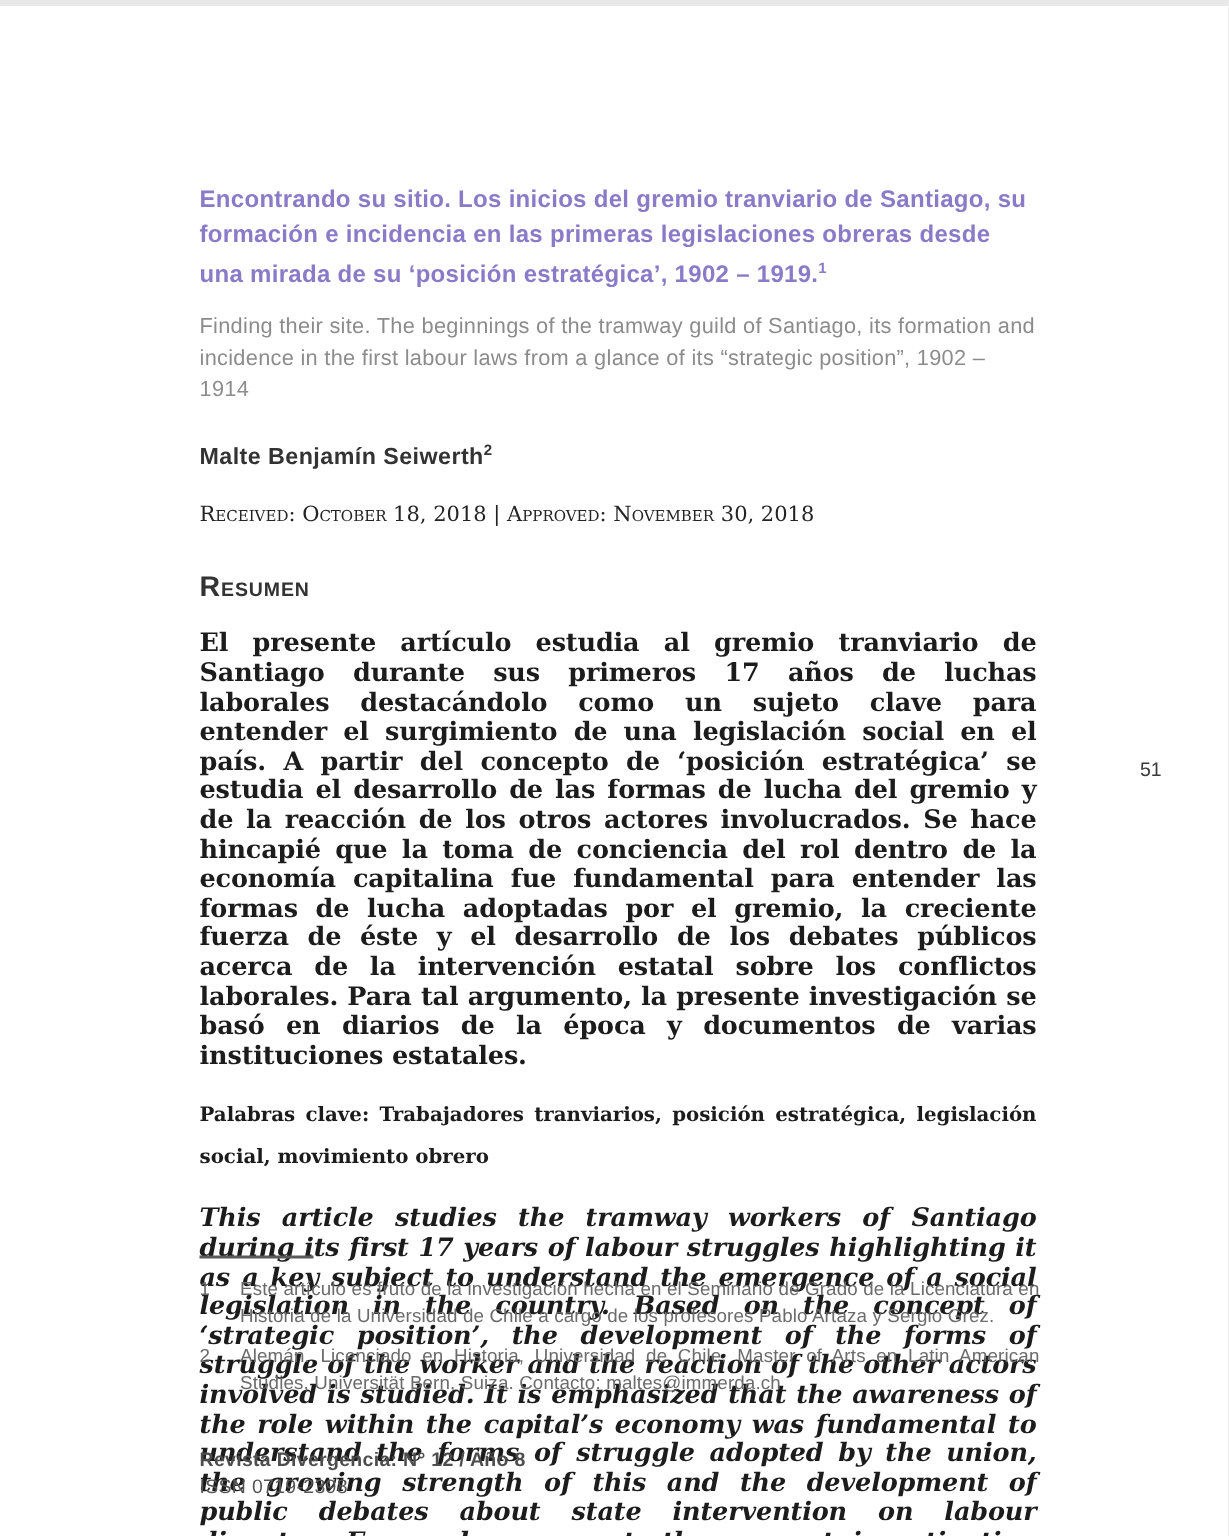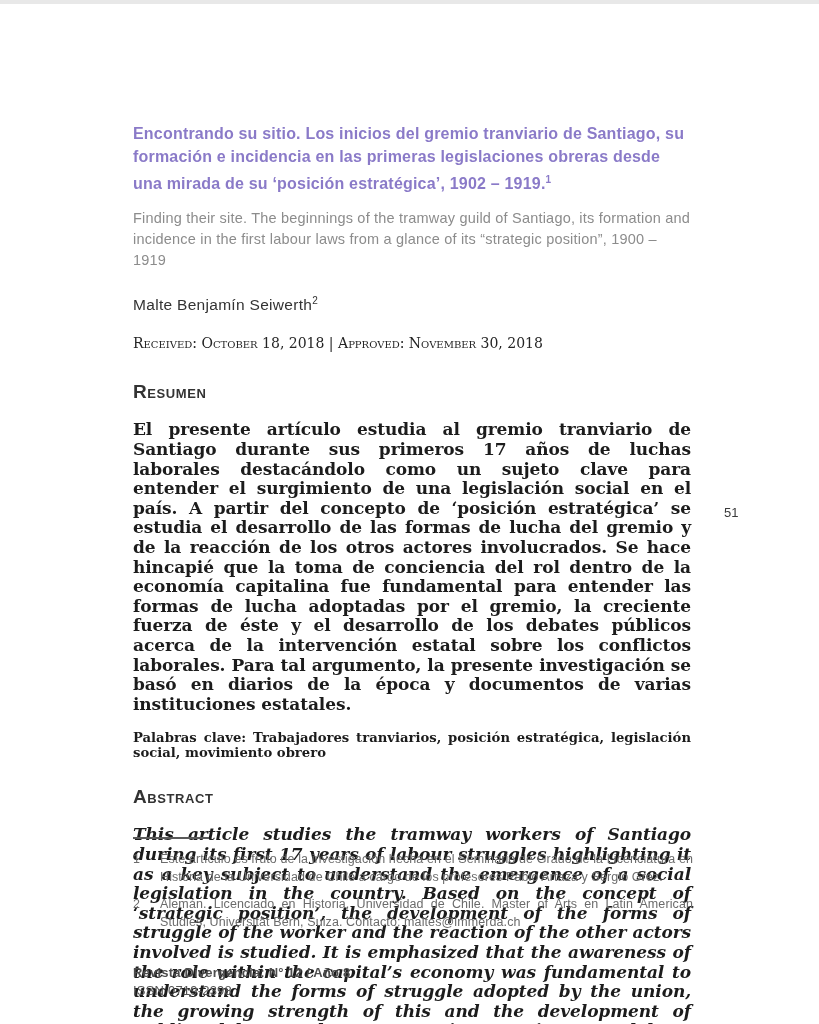--- a/index.html
+++ b/index.html
@@ -30,21 +30,21 @@
   .article-title-en {
     margin-top: 13px;
     font-size: 14.5px;
     line-height: 21px;
     color: #8c8c8c;
     letter-spacing: 0.2px;
   }
   .author {
     margin-top: 24px;
     font-size: 15.5px;
-    font-weight: normal;
+    font-weight: bold;
     color: #333333;
     letter-spacing: 0.3px;
   }
   .author sup { font-size: 10px; }
   .dates {
     margin-top: 18px;
     font-family: "DejaVu Serif", serif;
     font-variant: small-caps;
     font-size: 14px;
     line-height: 23px;
@@ -68,29 +68,29 @@
     color: #1c1c1c;
     text-align: justify;
     letter-spacing: -0.1px;
   }
   .serif-body.bold { font-weight: bold; }
   .serif-body.italic { font-style: italic; font-weight: bold; }
   .keywords-line {
     margin-top: 16px;
     font-family: "DejaVu Serif", serif;
     font-size: 13.2px;
-    line-height: 15px;
+    line-height: 28px;
     color: #1c1c1c;
     text-align: justify;
   }
   .keywords-line .kw-label { font-weight: bold; }
   .keywords-line.es-kw { font-weight: bold; }
   .page-number {
     position: absolute;
-    left: 724px;
+    left: 760px;
     top: 501px;
     font-size: 13px;
     color: #3a3a3a;
   }
   .footnote-block {
     position: absolute;
     left: 133px;
     top: 833px;
     width: 560px;
   }
@@ -130,40 +130,39 @@
 <body>
 
 <div class="page">
 
   <div class="content">
 
     <div class="article-title">
       <span>Encontrando su sitio. Los inicios del gremio tranviario de Santiago, su formación e incidencia en las primeras legislaciones obreras desde una mirada de su ‘posición estratégica’, 1902 – 1919.</span><sup>1</sup>
     </div>
 
-    <div class="article-title-en">Finding their site. The beginnings of the tramway guild of Santiago, its formation and incidence in the first labour laws from a glance of its “strategic position”, 1900 – 1919</div>
+    <div class="article-title-en">Finding their site. The beginnings of the tramway guild of Santiago, its formation and incidence in the first labour laws from a glance of its “strategic position”, 1902 – 1914</div>
 
     <div class="author">
       <span>Malte Benjamín Seiwerth</span><sup>2</sup>
     </div>
 
     <div class="dates">
       <div class="line-en">Received: October 18, 2018  |  Approved: November 30, 2018</div>
     </div>
 
     <div class="section-heading">Resumen</div>
 
     <div class="serif-body bold">El presente artículo estudia al gremio tranviario de Santiago durante sus primeros 17 años de luchas laborales destacándolo como un sujeto clave para entender el surgimiento de una legislación social en el país. A partir del concepto de ‘posición estratégica’ se estudia el desarrollo de las formas de lucha del gremio y de la reacción de los otros actores involucrados. Se hace hincapié que la toma de conciencia del rol dentro de la economía capitalina fue fundamental para entender las formas de lucha adoptadas por el gremio, la creciente fuerza de éste y el desarrollo de los debates públicos acerca de la intervención estatal sobre los conflictos laborales. Para tal argumento, la presente investigación se basó en diarios de la época y documentos de varias instituciones estatales.</div>
 
     <div class="keywords-line es-kw">
       <span class="kw-label">Palabras clave:</span>
       <span>Trabajadores tranviarios, posición estratégica, legislación social, movimiento obrero</span>
     </div>
 
-    <div class="section-heading">Abstract</div>
 
     <div class="serif-body italic">This article studies the tramway workers of Santiago during its first 17 years of labour struggles highlighting it as a key subject to understand the emergence of a social legislation in the country. Based on the concept of ‘strategic position’, the development of the forms of struggle of the worker and the reaction of the other actors involved is studied. It is emphasized that the awareness of the role within the capital’s economy was fundamental to understand the forms of struggle adopted by the union, the growing strength of this and the development of public debates about state intervention on labour disputes. For such argument, the present investigation was based on newspapers of the time and documents of several state institutions.</div>
 
     <div class="keywords-line">
       <span class="kw-label">Keywords:</span>
       <span>Tranvia workers, strategic position, social legislation, workers movement</span>
     </div>
 
   </div>
 

